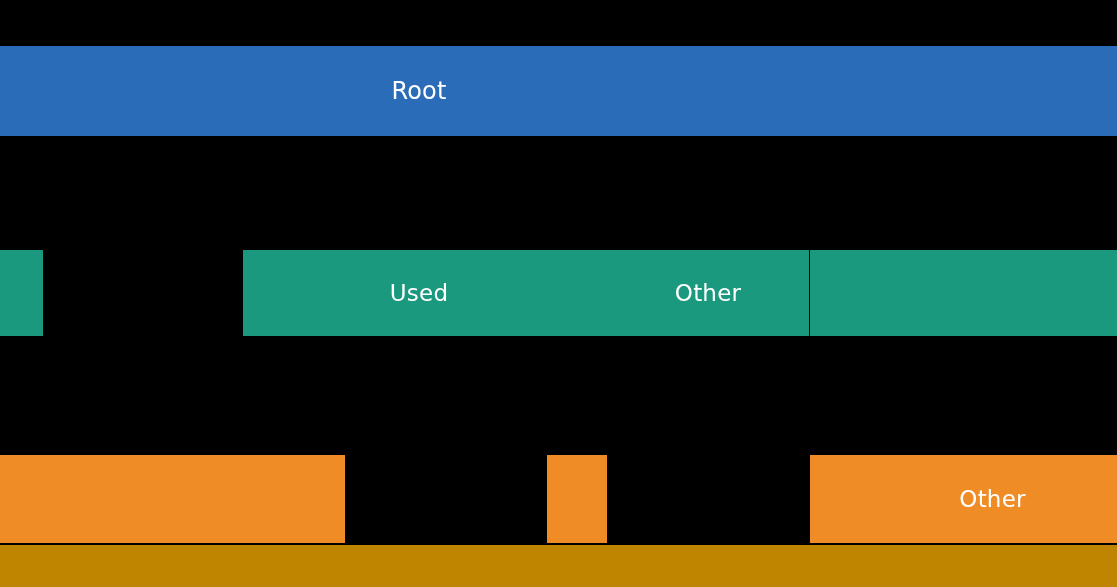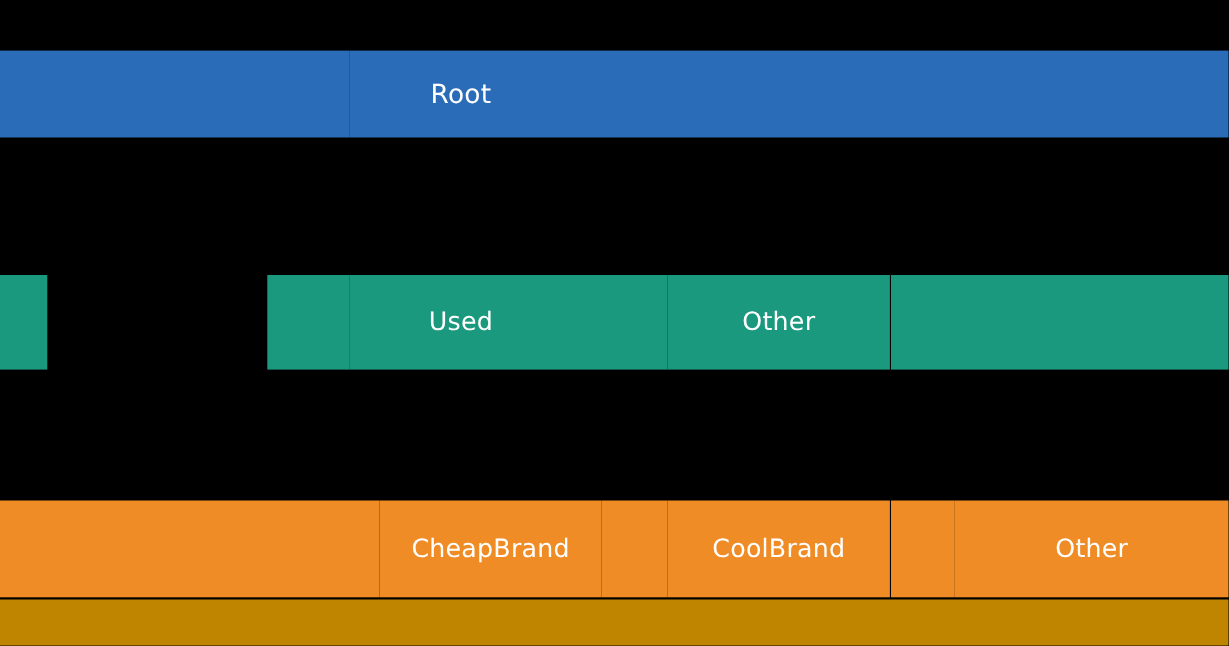--- a/index.html
+++ b/index.html
@@ -45,48 +45,42 @@
     user-select: none;
   }
   .level-0 .node-label { font-size: 24px; }
   .level-1 .node-label { font-size: 23px; }
   .level-2 .node-label { font-size: 23px; }
 </style>
 </head>
 <body>
 
 <div id="chart-root" style="background: rgb(0, 0, 0);">
-    <div class="level level-0" style="top: 46px; height: 79px;">
+    <div class="level level-0" style="top: 46px; height: 90px;">
       <div class="node" style="left: 0px; width: 318px; background: rgb(43, 108, 184);"></div>
       <div class="node" style="left: 318px; width: 202px; background: rgb(43, 108, 184);">
         <span class="node-label">Root</span>
       </div>
       <div class="node" style="left: 520px; width: 597px; background: rgb(43, 108, 184);"></div>
     </div>
     <div class="level level-1" style="top: 250px; height: 86px;">
       <div class="node" style="left: 0px; width: 43px; background: rgb(26, 153, 126);"></div>
       <div class="node" style="left: 243px; width: 75px; background: rgb(26, 153, 126);"></div>
       <div class="node" style="left: 318px; width: 202px; background: rgb(26, 153, 126);">
         <span class="node-label">Used</span>
       </div>
       <div class="node" style="left: 520px; width: 87px; background: rgb(26, 153, 126);"></div>
       <div class="node" style="left: 607px; width: 202px; background: rgb(26, 153, 126);">
         <span class="node-label">Other</span>
       </div>
       <div class="node" style="left: 810px; width: 307px; background: rgb(26, 153, 126);"></div>
     </div>
     <div class="level level-2" style="top: 455px; height: 88px;">
       <div class="node" style="left: 0px; width: 345px; background: rgb(239, 140, 38);"></div>
-      <div class="node" style="left: 345px; width: 202px; background: rgb(239, 140, 38);">
-        <span class="node-label">CheapBrand</span>
-      </div>
       <div class="node" style="left: 547px; width: 60px; background: rgb(239, 140, 38);"></div>
-      <div class="node" style="left: 607px; width: 202px; background: rgb(239, 140, 38);">
-        <span class="node-label">CoolBrand</span>
-      </div>
       <div class="node" style="left: 810px; width: 58px; background: rgb(239, 140, 38);"></div>
       <div class="node" style="left: 868px; width: 249px; background: rgb(239, 140, 38);">
         <span class="node-label">Other</span>
       </div>
     </div>
     <div class="level level-3" style="top: 545px; height: 42px;">
       <div class="node" style="left: 0px; width: 1117px; background: rgb(191, 133, 0);"></div>
     </div>
   </div>
 

